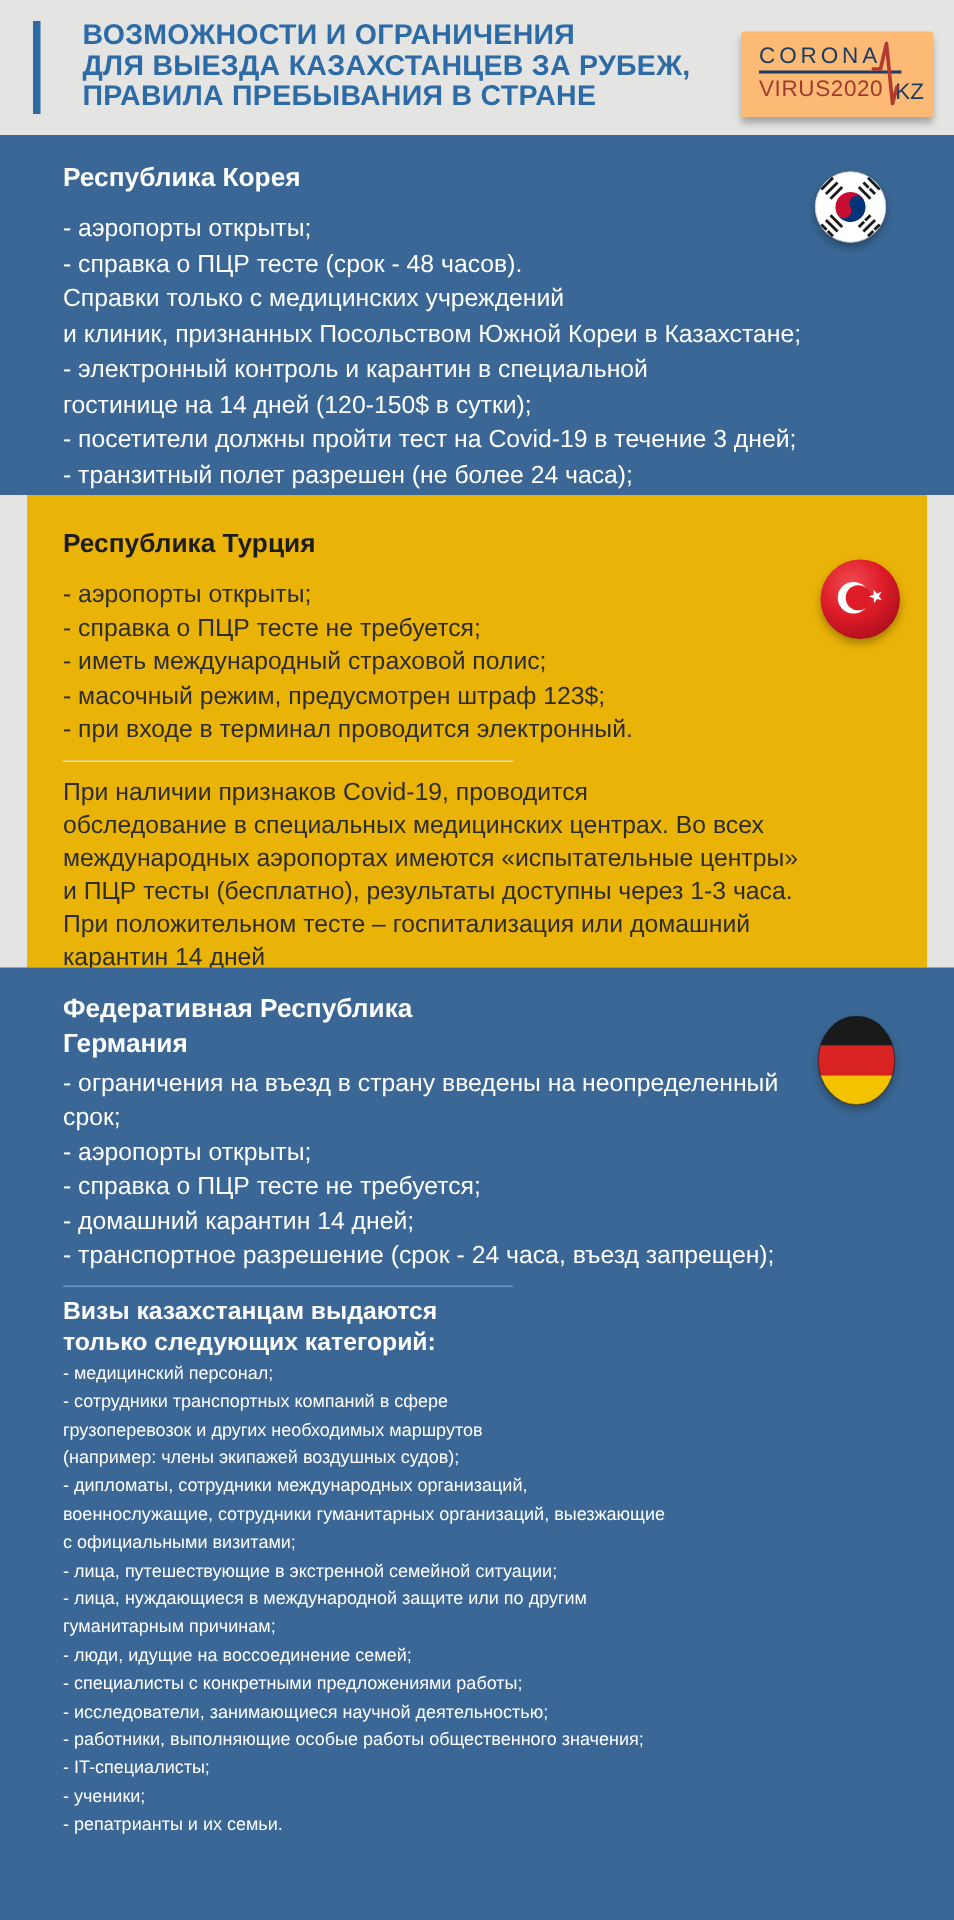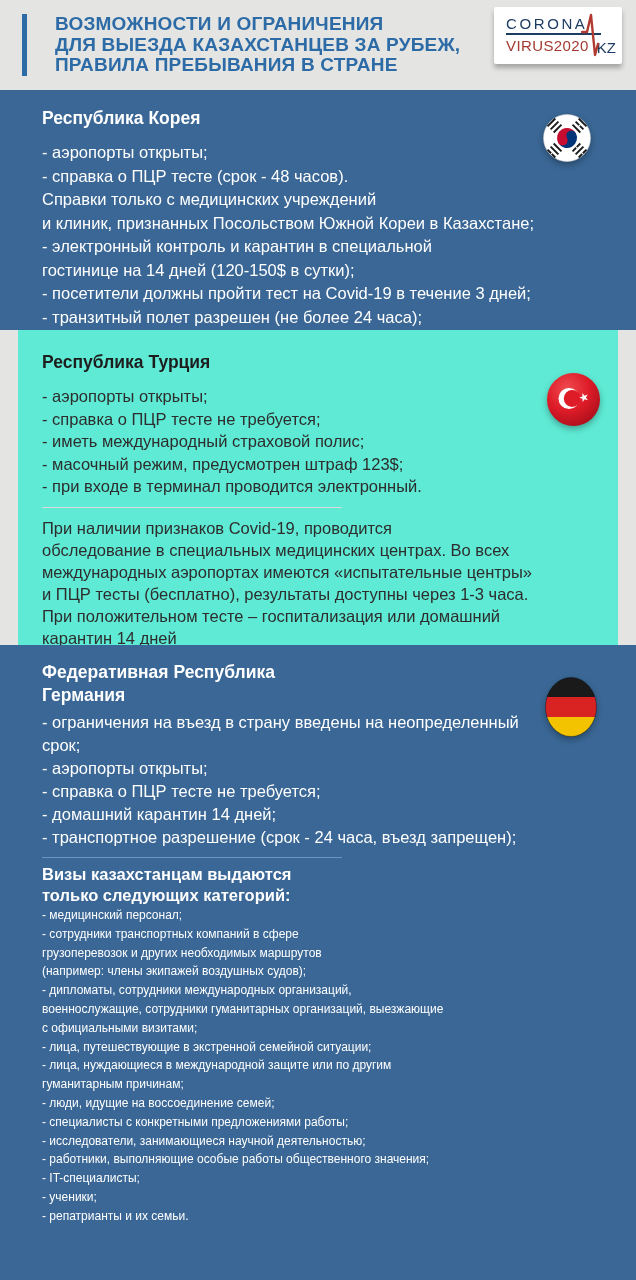--- a/index.html
+++ b/index.html
@@ -13,29 +13,29 @@
     --telegram: #76c6e4;
   }
   *{margin:0;padding:0;box-sizing:border-box}
   html,body{width:636px;background:var(--page-gray);font-family:"Liberation Sans","DejaVu Sans",sans-serif;}
   .page{position:relative;width:636px;height:1280px;background:var(--page-gray);overflow:hidden}
 
   
   .header{position:relative;height:90px;background:var(--page-gray)}
   .accent-bar{position:absolute;left:22px;top:14px;width:5px;height:62px;background:var(--header-blue)}
   .header-title{position:absolute;left:55px;top:14px;color:var(--header-blue);font-weight:bold;font-size:19px;line-height:20.5px;letter-spacing:.2px}
-  .logo-card{position:absolute;right:14px;top:7px;width:128px;height:57px;background:#ffffff;border-radius:2px;box-shadow:0 4px 5px rgba(0,0,0,.28);padding:8px 10px 6px 12px}
+  .logo-card{position:absolute;right:14px;top:21px;width:128px;height:57px;background:#fdba74;border-radius:2px;box-shadow:0 4px 5px rgba(0,0,0,.28);padding:8px 10px 6px 12px}
   .logo-row1{display:inline-block;color:var(--logo-navy);font-size:15px;letter-spacing:2.6px;border-bottom:2px solid var(--logo-navy);padding-bottom:1px;padding-right:14px}
   .logo-row2{margin-top:2px;font-size:15px;letter-spacing:.4px;color:var(--logo-red)}
   .logo-kz{position:absolute;right:6px;bottom:8px;color:var(--logo-navy);font-size:15px}
   .logo-pulse{position:absolute;right:21px;top:4px}
 
   
   .blue-section{position:relative;background:var(--blue);color:#fff;padding:18px 28px 0 42px}
-  .white-card{position:relative;background:#5eead4;color:#2d2d2d;margin:0 18px;padding:22px 24px 0 24px}
+  .white-card{position:relative;background:#eab308;color:#2d2d2d;margin:0 18px;padding:22px 24px 0 24px}
   .section-title{font-weight:bold;font-size:17.5px;line-height:20px}
   .lines{font-size:16.5px}
   .line{white-space:nowrap}
   .flag{position:absolute;filter:drop-shadow(0 3px 3px rgba(0,0,0,.3))}
 
   
   .sec-korea{height:240px}
   .sec-korea .lines{margin-top:13px;line-height:23.5px}
   .flag-kr{right:45px;top:24px}
 

